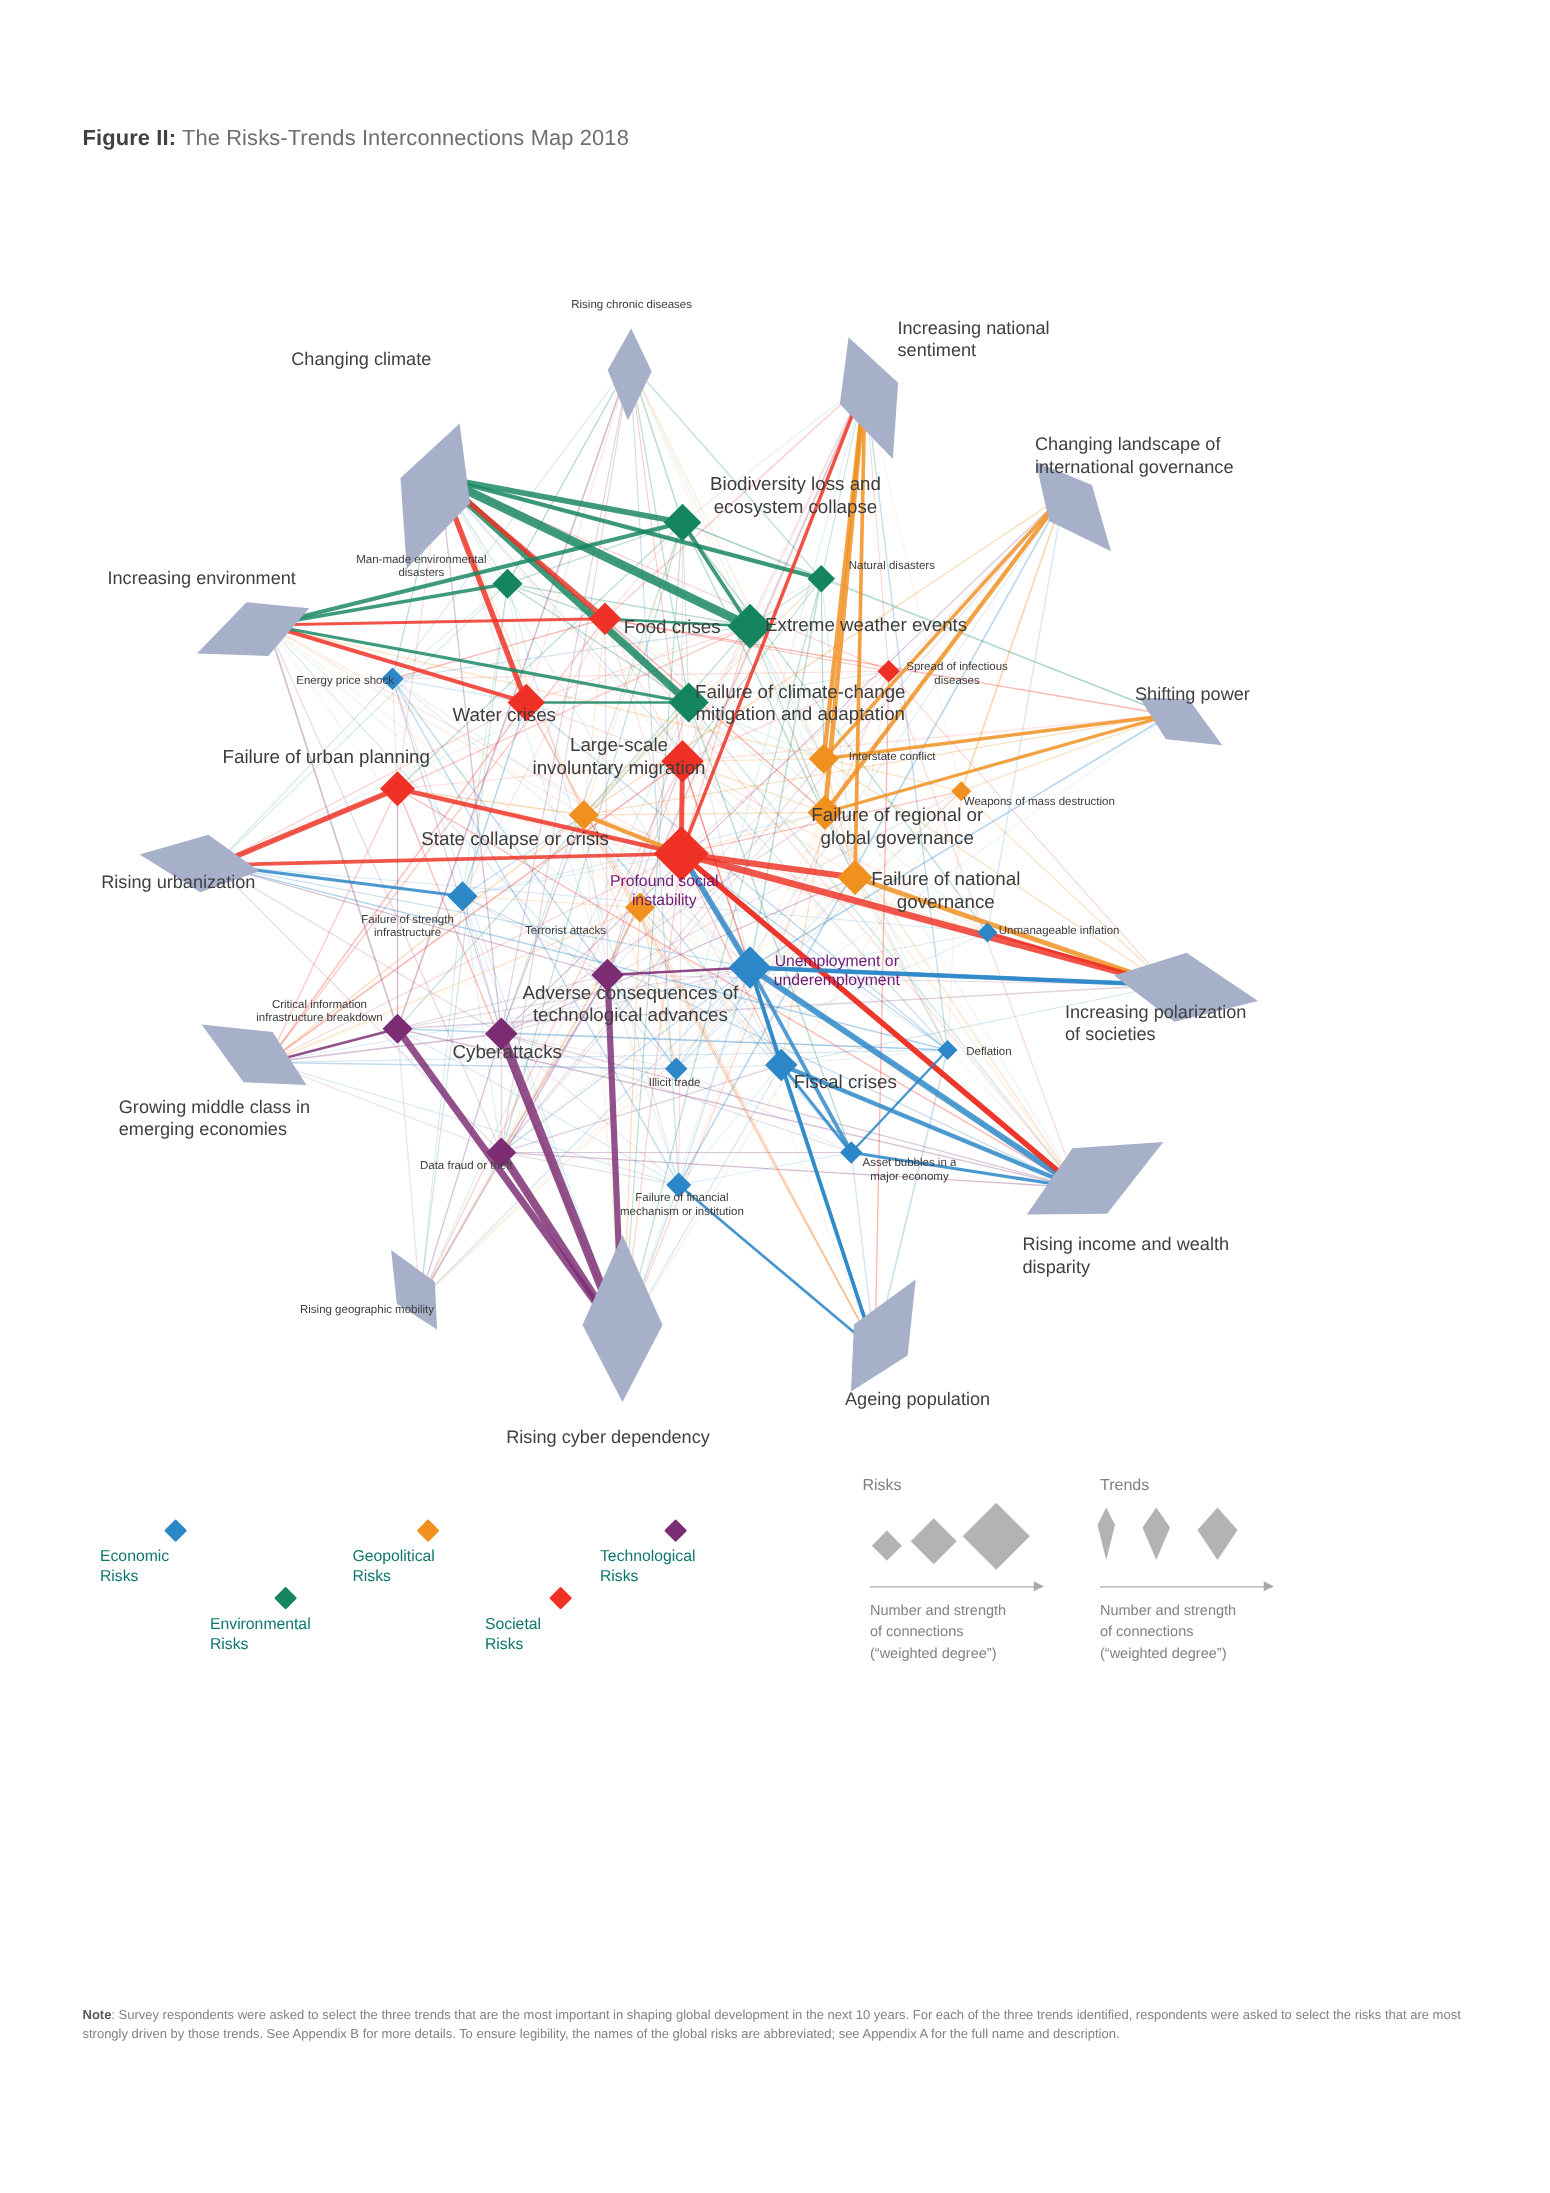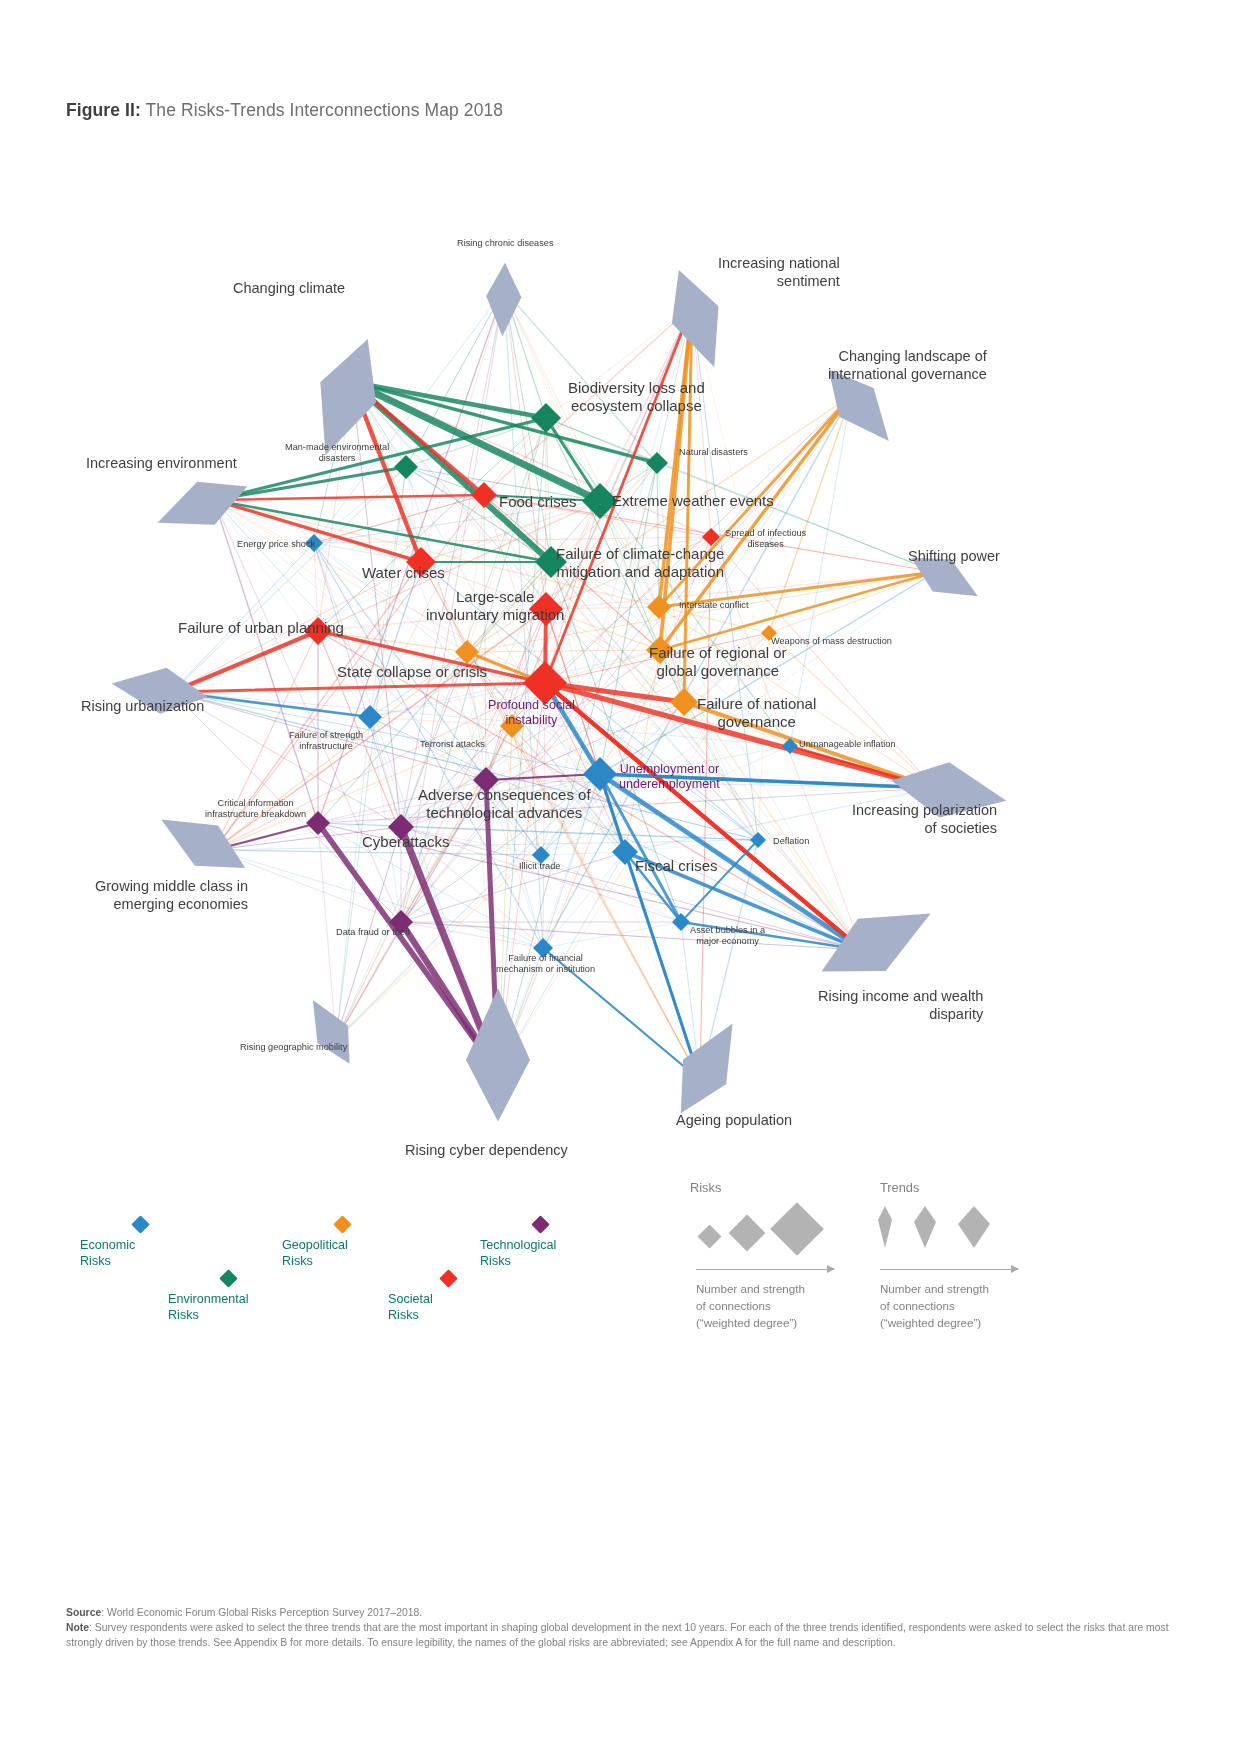--- a/index.html
+++ b/index.html
@@ -17,21 +17,21 @@
   #graph svg{position:absolute;left:0;top:0;width:1240px;height:1040px;overflow:visible;}
 
   
   .lbl{position:absolute;white-space:pre;line-height:1.22;pointer-events:none;}
   .lbl.risk{font-size:9.2px;color:#3c3c3c;}
   .lbl.riskbig{font-size:12.6px;color:#701a75;}
   .lbl.riskmid{font-size:15px;color:#3c3c3c;}
   .lbl.trend{font-size:14.5px;color:#404042;}
   .lbl.ar{text-align:right;}
   .lbl.ac{text-align:center;}
-  .lbl.al{text-align:right;}
+  .lbl.al{text-align:left;}
 
   
   #legend-cats{position:absolute;left:70px;top:1218px;width:620px;height:160px;}
   .cat{position:absolute;text-align:left;font-size:12.6px;color:#0f766e;line-height:1.25;}
   .cat .dia{width:13px;height:13px;background:#000;margin:0 auto 7px auto;
             transform:rotate(45deg);border-radius:1px;}
 
   
   #legend-scales{position:absolute;left:690px;top:1180px;width:470px;height:180px;}
   .scale-head{position:absolute;font-size:12.8px;color:#808285;font-weight:normal;}
@@ -585,21 +585,21 @@
       <div class="lbl riskmid ac" style="left: 362px; top: 414px;">Water crises</div>
       <div class="lbl risk ac" style="left: 237px; top: 389px;">Energy price shock</div>
       <div class="lbl risk ac" style="left: 725px; top: 378px;">Spread of infectious
 diseases</div>
       <div class="lbl riskmid ac" style="left: 426px; top: 438px;">Large-scale
 involuntary migration</div>
       <div class="lbl risk ac" style="left: 679px; top: 450px;">Interstate conflict</div>
       <div class="lbl risk ac" style="left: 771px; top: 486px;">Weapons of mass destruction</div>
       <div class="lbl riskmid ac" style="left: 649px; top: 494px;">Failure of regional or
 global governance</div>
-      <div class="lbl riskmid ac" style="left: 178px; top: 469px;">Failure of urban planning</div>
+      <div class="lbl riskmid ac" style="left: 178px; top: 447px;">Failure of urban planning</div>
       <div class="lbl riskmid ac" style="left: 337px; top: 513px;">State collapse or crisis</div>
       <div class="lbl riskbig ac" style="left: 488px; top: 548px;">Profound social
 instability</div>
       <div class="lbl riskmid ac" style="left: 697px; top: 545px;">Failure of national
 governance</div>
       <div class="lbl risk ac" style="left: 799px; top: 589px;">Unmanageable inflation</div>
       <div class="lbl risk ac" style="left: 420px; top: 589px;">Terrorist attacks</div>
       <div class="lbl risk ac" style="left: 289px; top: 580px;">Failure of strength
 infrastructure</div>
       <div class="lbl riskbig ac" style="left: 619px; top: 612px;">Unemployment or
@@ -665,15 +665,14 @@
     <polygon points="49,0 60,16 49,42 38,16" fill="#b3b3b3"></polygon>
     <polygon points="98,0 114,18 98,42 82,18" fill="#b3b3b3"></polygon>
   </svg>
   <div class="sc-arrow" style="left:190px;top:89px;width:138px;"></div>
   <div class="sc-cap" style="left:190px;top:101px;width:180px;">Number and strength
 of connections
 (“weighted degree”)</div>
 </div>
 
 <div id="footer">
-  <p><b>Source</b><span>: World Economic Forum Global Risks Perception Survey 2017–2018.</span></p>
   <p><b>Note</b><span>: Survey respondents were asked to select the three trends that are the most important in shaping global development in the next 10 years. For each of the three trends identified, respondents were asked to select the risks that are most strongly driven by those trends. See Appendix B for more details. To ensure legibility, the names of the global risks are abbreviated; see Appendix A for the full name and description.</span></p>
 </div>
 
 </body></html>

